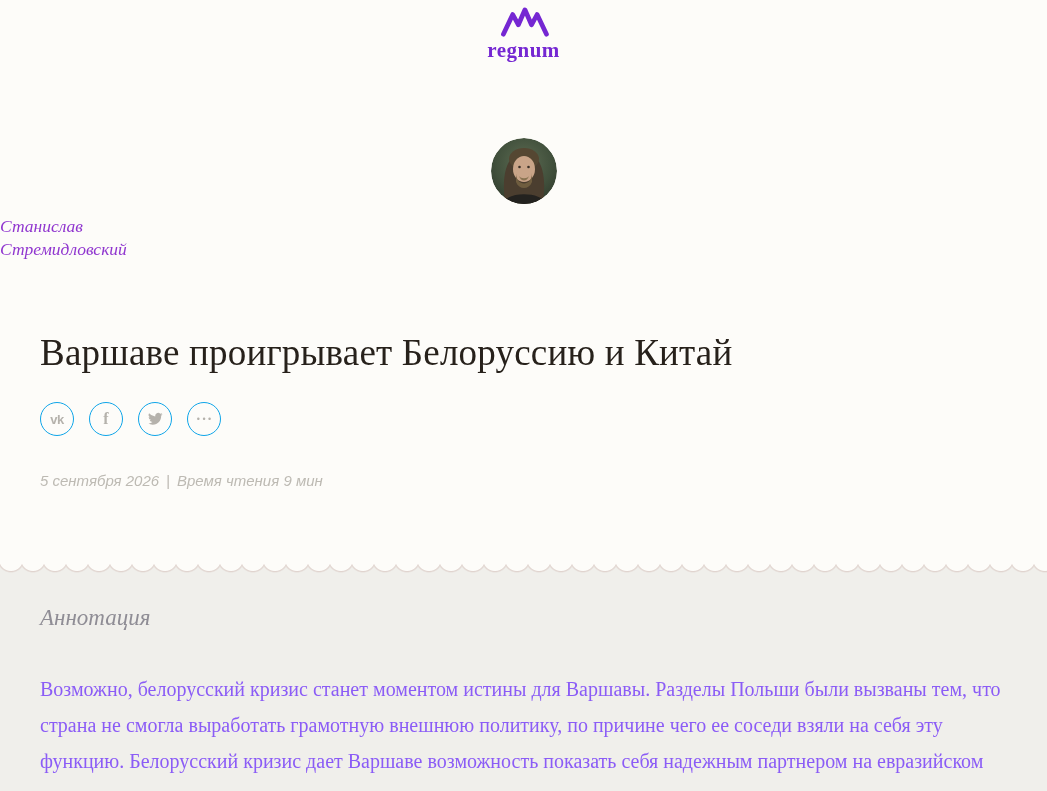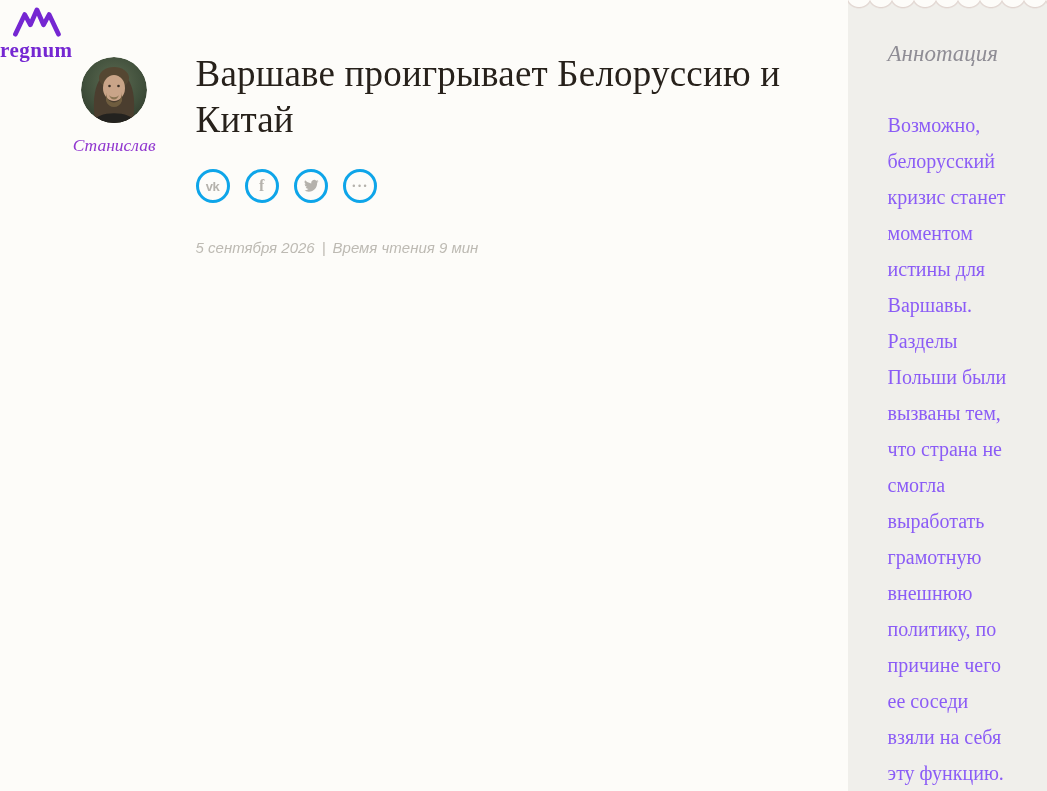--- a/index.html
+++ b/index.html
@@ -1,37 +1,37 @@
 <!DOCTYPE html>
 <html lang="ru"><head>
 <meta charset="utf-8">
 <style>
   * { margin:0; padding:0; box-sizing:border-box; }
   html,body { background:#fdfcf9; }
   body { width:1047px; font-family:"Liberation Sans", sans-serif; }
-  .page { width:1047px; height:791px; display:flex; flex-direction:row; overflow:hidden; background:#fdfcf9; }
+  .page { width:1047px; height:791px; display:flex; flex-direction:column; overflow:hidden; background:#fdfcf9;gap:18px; }
 
   
   .masthead { padding-top:7px; text-align:center; }
   .logo { display:inline-block; text-decoration:none; cursor:pointer; }
   .logo-mark { display:block; margin:0 auto; }
   .wordmark { display:block; margin-top:1px; font-family:"Liberation Serif", serif; font-weight:700; font-size:21px; line-height:25px; color:#7527d2; letter-spacing:.5px; }
 
   
-  .author-block { margin-top:57px; text-align:center; }
+  .author-block { margin-top:57px; }
   .avatar { width:66px; height:66px; margin:0 auto; border-radius:50%; overflow:hidden; cursor:pointer; }
   .author-name { display:block; margin-top:11px; font-family:"Liberation Serif", serif; font-style:italic; font-size:17.5px; line-height:23px; color:#9036cf; text-decoration:none; cursor:pointer; }
   .author-name span { display:block; }
 
   
   .article-head { margin-top:51px; padding:0 40px 56px 40px; }
   h1.title { font-family:"Liberation Serif", serif; font-weight:400; font-size:37px; line-height:46px; color:#27211b; letter-spacing:.2px; }
 
   .share-row { margin-top:26px; display:flex; gap:15px; }
-  .share-btn { width:34px; height:34px; border-radius:50%; border:3px solid #0ea5e9; background:transparent; color:#b5b2ac; display:flex; align-items:center; justify-content:center; cursor:pointer; padding:0; }
+  .share-btn { width:34px; height:34px; border-radius:50%; border:1px solid #0ea5e9; background:transparent; color:#b5b2ac; display:flex; align-items:center; justify-content:center; cursor:pointer; padding:0; }
   .share-btn .glyph-vk { font-weight:700; font-size:13px; letter-spacing:-.5px; font-family:"Liberation Sans", sans-serif; }
   .share-btn .glyph-f  { font-weight:700; font-size:16px; font-family:"Liberation Serif", serif; }
   .share-btn .glyph-more { font-size:9px; letter-spacing:2.5px; text-indent:2.5px; }
   .share-btn svg { display:block; }
 
   .meta-row { margin-top:36px; font-style:italic; font-size:15px; line-height:18px; color:#bdbab3; }
   .meta-row .sep { margin:0 7px; }
 
   
   .annotation-section { flex:1; background:#f0efeb; position:relative; }
@@ -75,20 +75,21 @@
           <circle cx="28.5" cy="29" r="1.3" fill="#3a2f26"></circle>
           <circle cx="37.5" cy="29" r="1.3" fill="#3a2f26"></circle>
           <path d="M25,35 C25,49 41,49 41,35 L41,44 C38,52 28,52 25,44 Z" fill="#6f5d3f"></path>
           <path d="M28,38 C30,41 36,41 38,38 C36,44 30,44 28,38 Z" fill="#8a7452"></path>
           <path d="M11,66 C15,53 51,53 55,66 Z" fill="#23221f"></path>
         </g>
       </svg>
     </div>
     <a class="author-name">
       <span>Станислав</span>
+      <span>Стремидловский</span>
     </a>
   </section>
 
   <section class="article-head">
     <h1 class="title">Варшаве проигрывает Белоруссию и Китай</h1>
 
     <div class="share-row">
       <button class="share-btn">
         <span class="glyph-vk">vk</span>
       </button>

